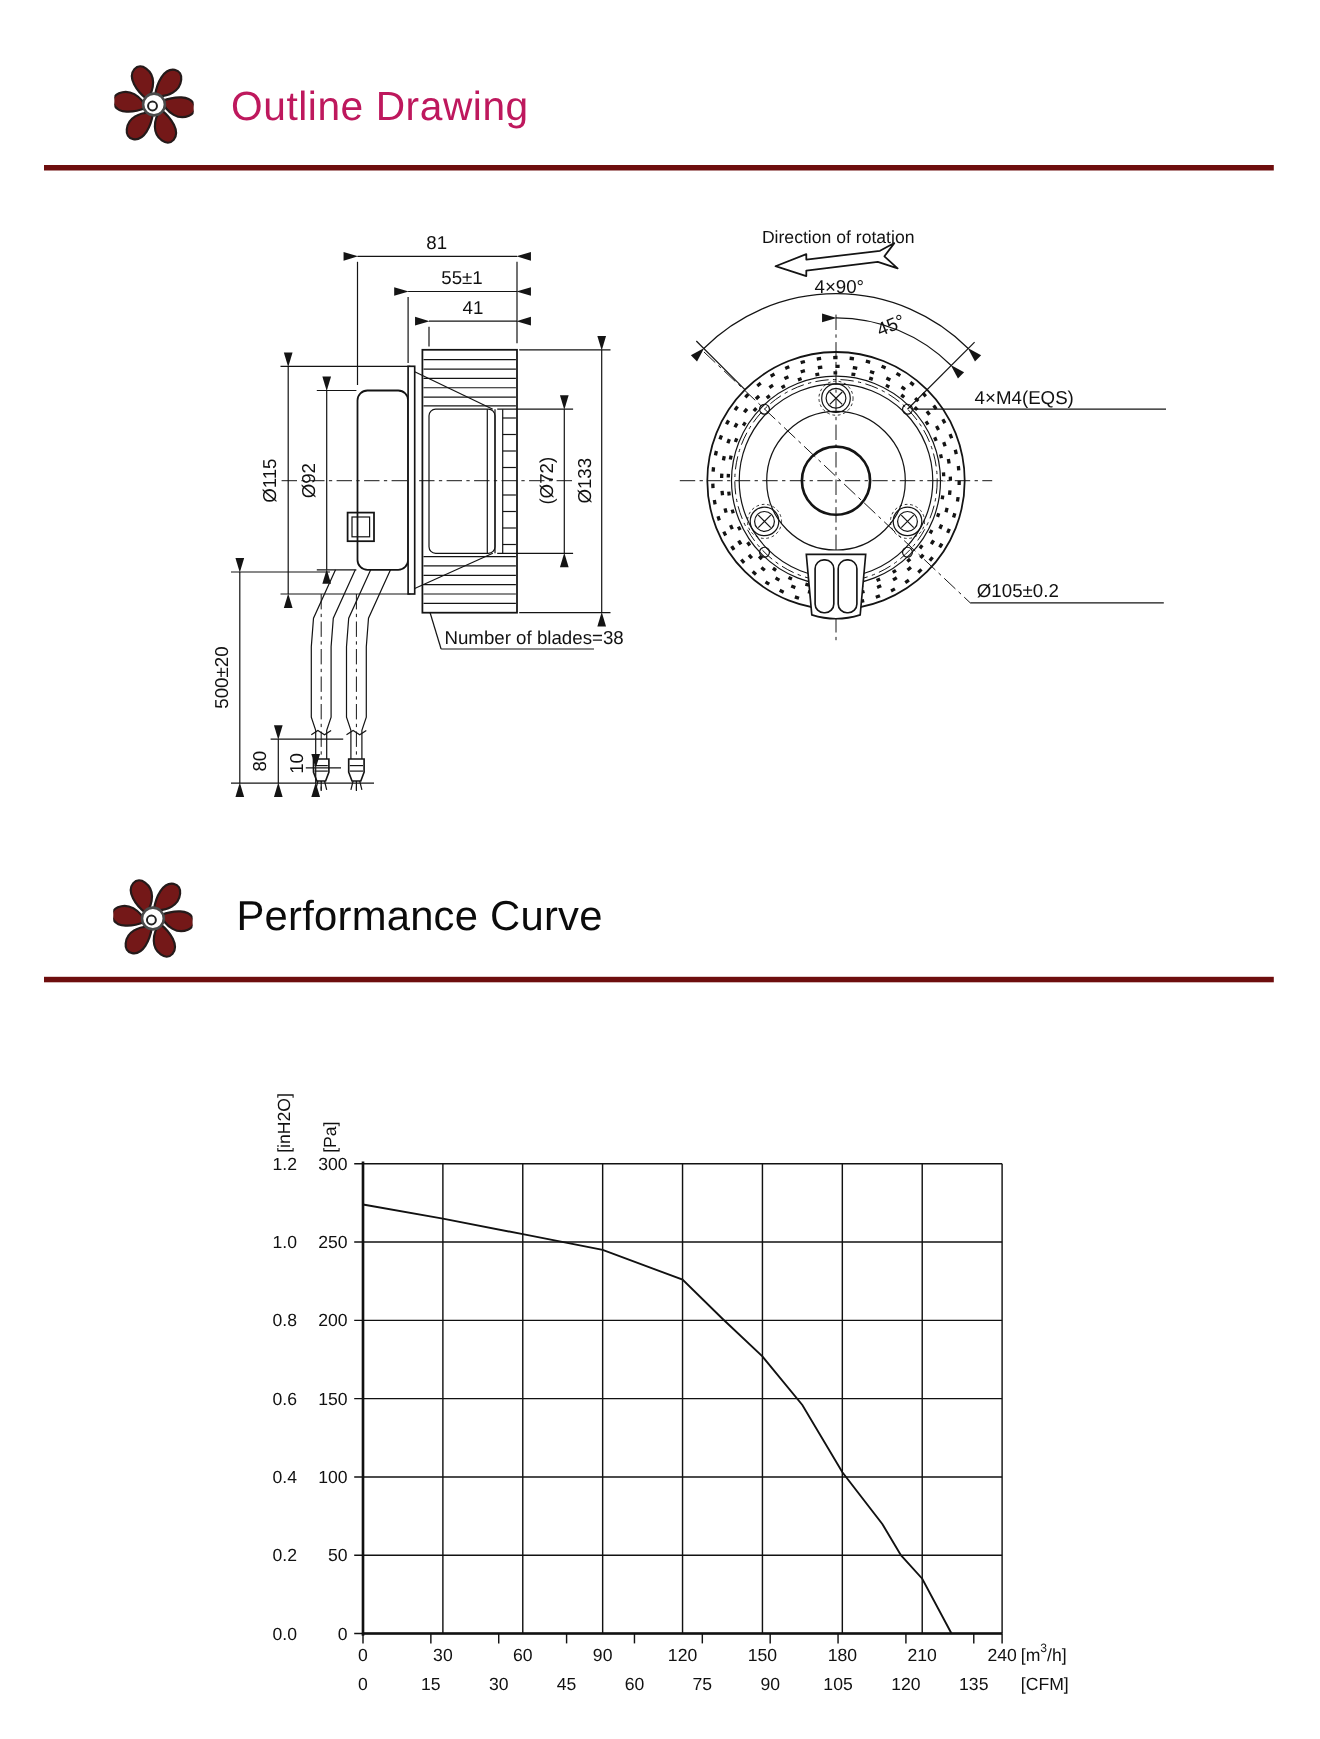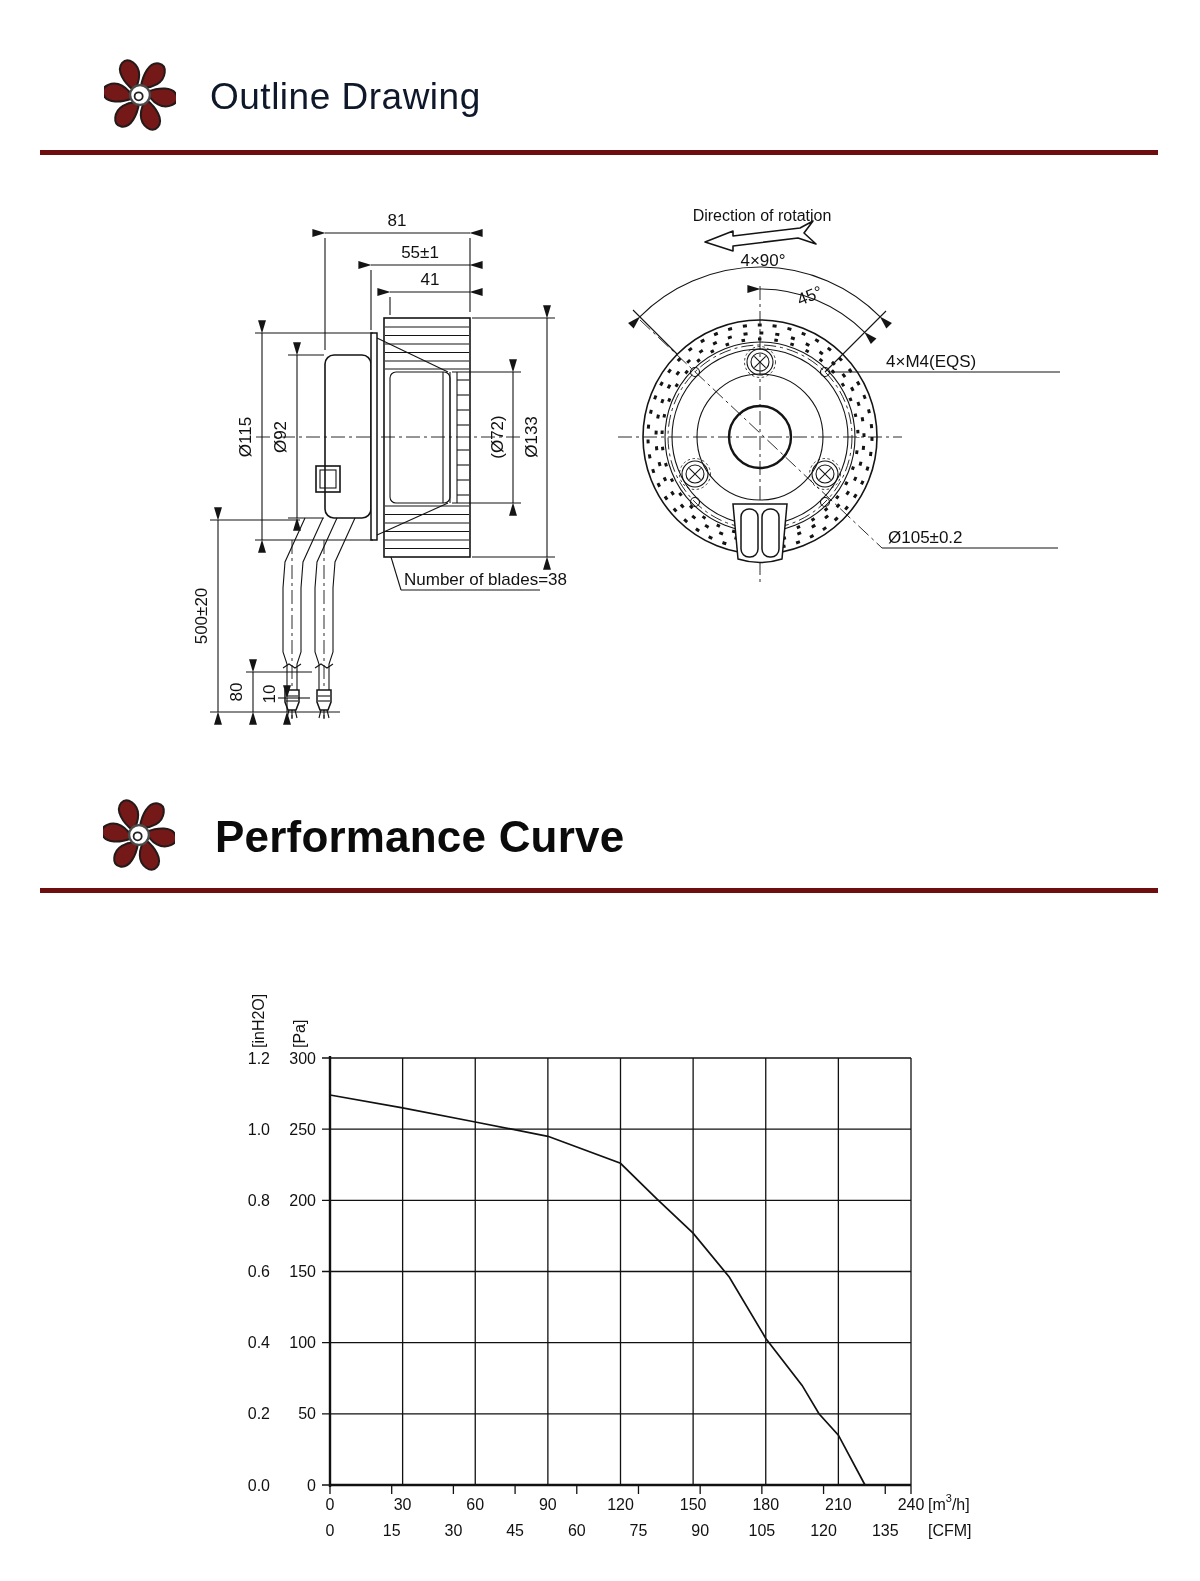--- a/index.html
+++ b/index.html
@@ -1,21 +1,21 @@
 <!DOCTYPE html>
 <html><head>
 <meta charset="utf-8">
 <style>
   html,body{margin:0;padding:0;background:#fff;}
   #page{position:relative;width:1200px;height:1581px;background:#ffffff;
         font-family:"Liberation Sans",sans-serif;overflow:hidden;}
   .abs{position:absolute;}
   .sec-title{white-space:nowrap;}
-  #title-outline{left:210px;top:76px;font-size:37px;color:#0f172a;font-weight:400;letter-spacing:.5px;}
-  #title-perf{left:215px;top:812px;font-size:44px;color:#0b0b0b;font-weight:700;letter-spacing:.2px;}
+  #title-outline{left:210px;top:76px;font-size:37px;color:#be185d;font-weight:400;letter-spacing:.5px;}
+  #title-perf{left:215px;top:812px;font-size:38px;color:#0b0b0b;font-weight:400;letter-spacing:.2px;}
   .rule{height:5px;background:#6e0e0e;left:40px;width:1118px;}
   #rule1{top:150px;} #rule2{top:888px;}
   .logo{width:72px;height:78px;}
   #logo1{left:104px;top:56px;} #logo2{left:103px;top:796px;}
   svg text{fill:#111;}
   .dimtxt{font-size:17px;}
   .smalltxt{font-size:16px;}
   .thin{stroke:#141414;stroke-width:1.1;fill:none;}
   .obj{stroke:#141414;stroke-width:1.6;fill:none;}
   .objw{stroke:#141414;stroke-width:1.5;fill:#fff;}

